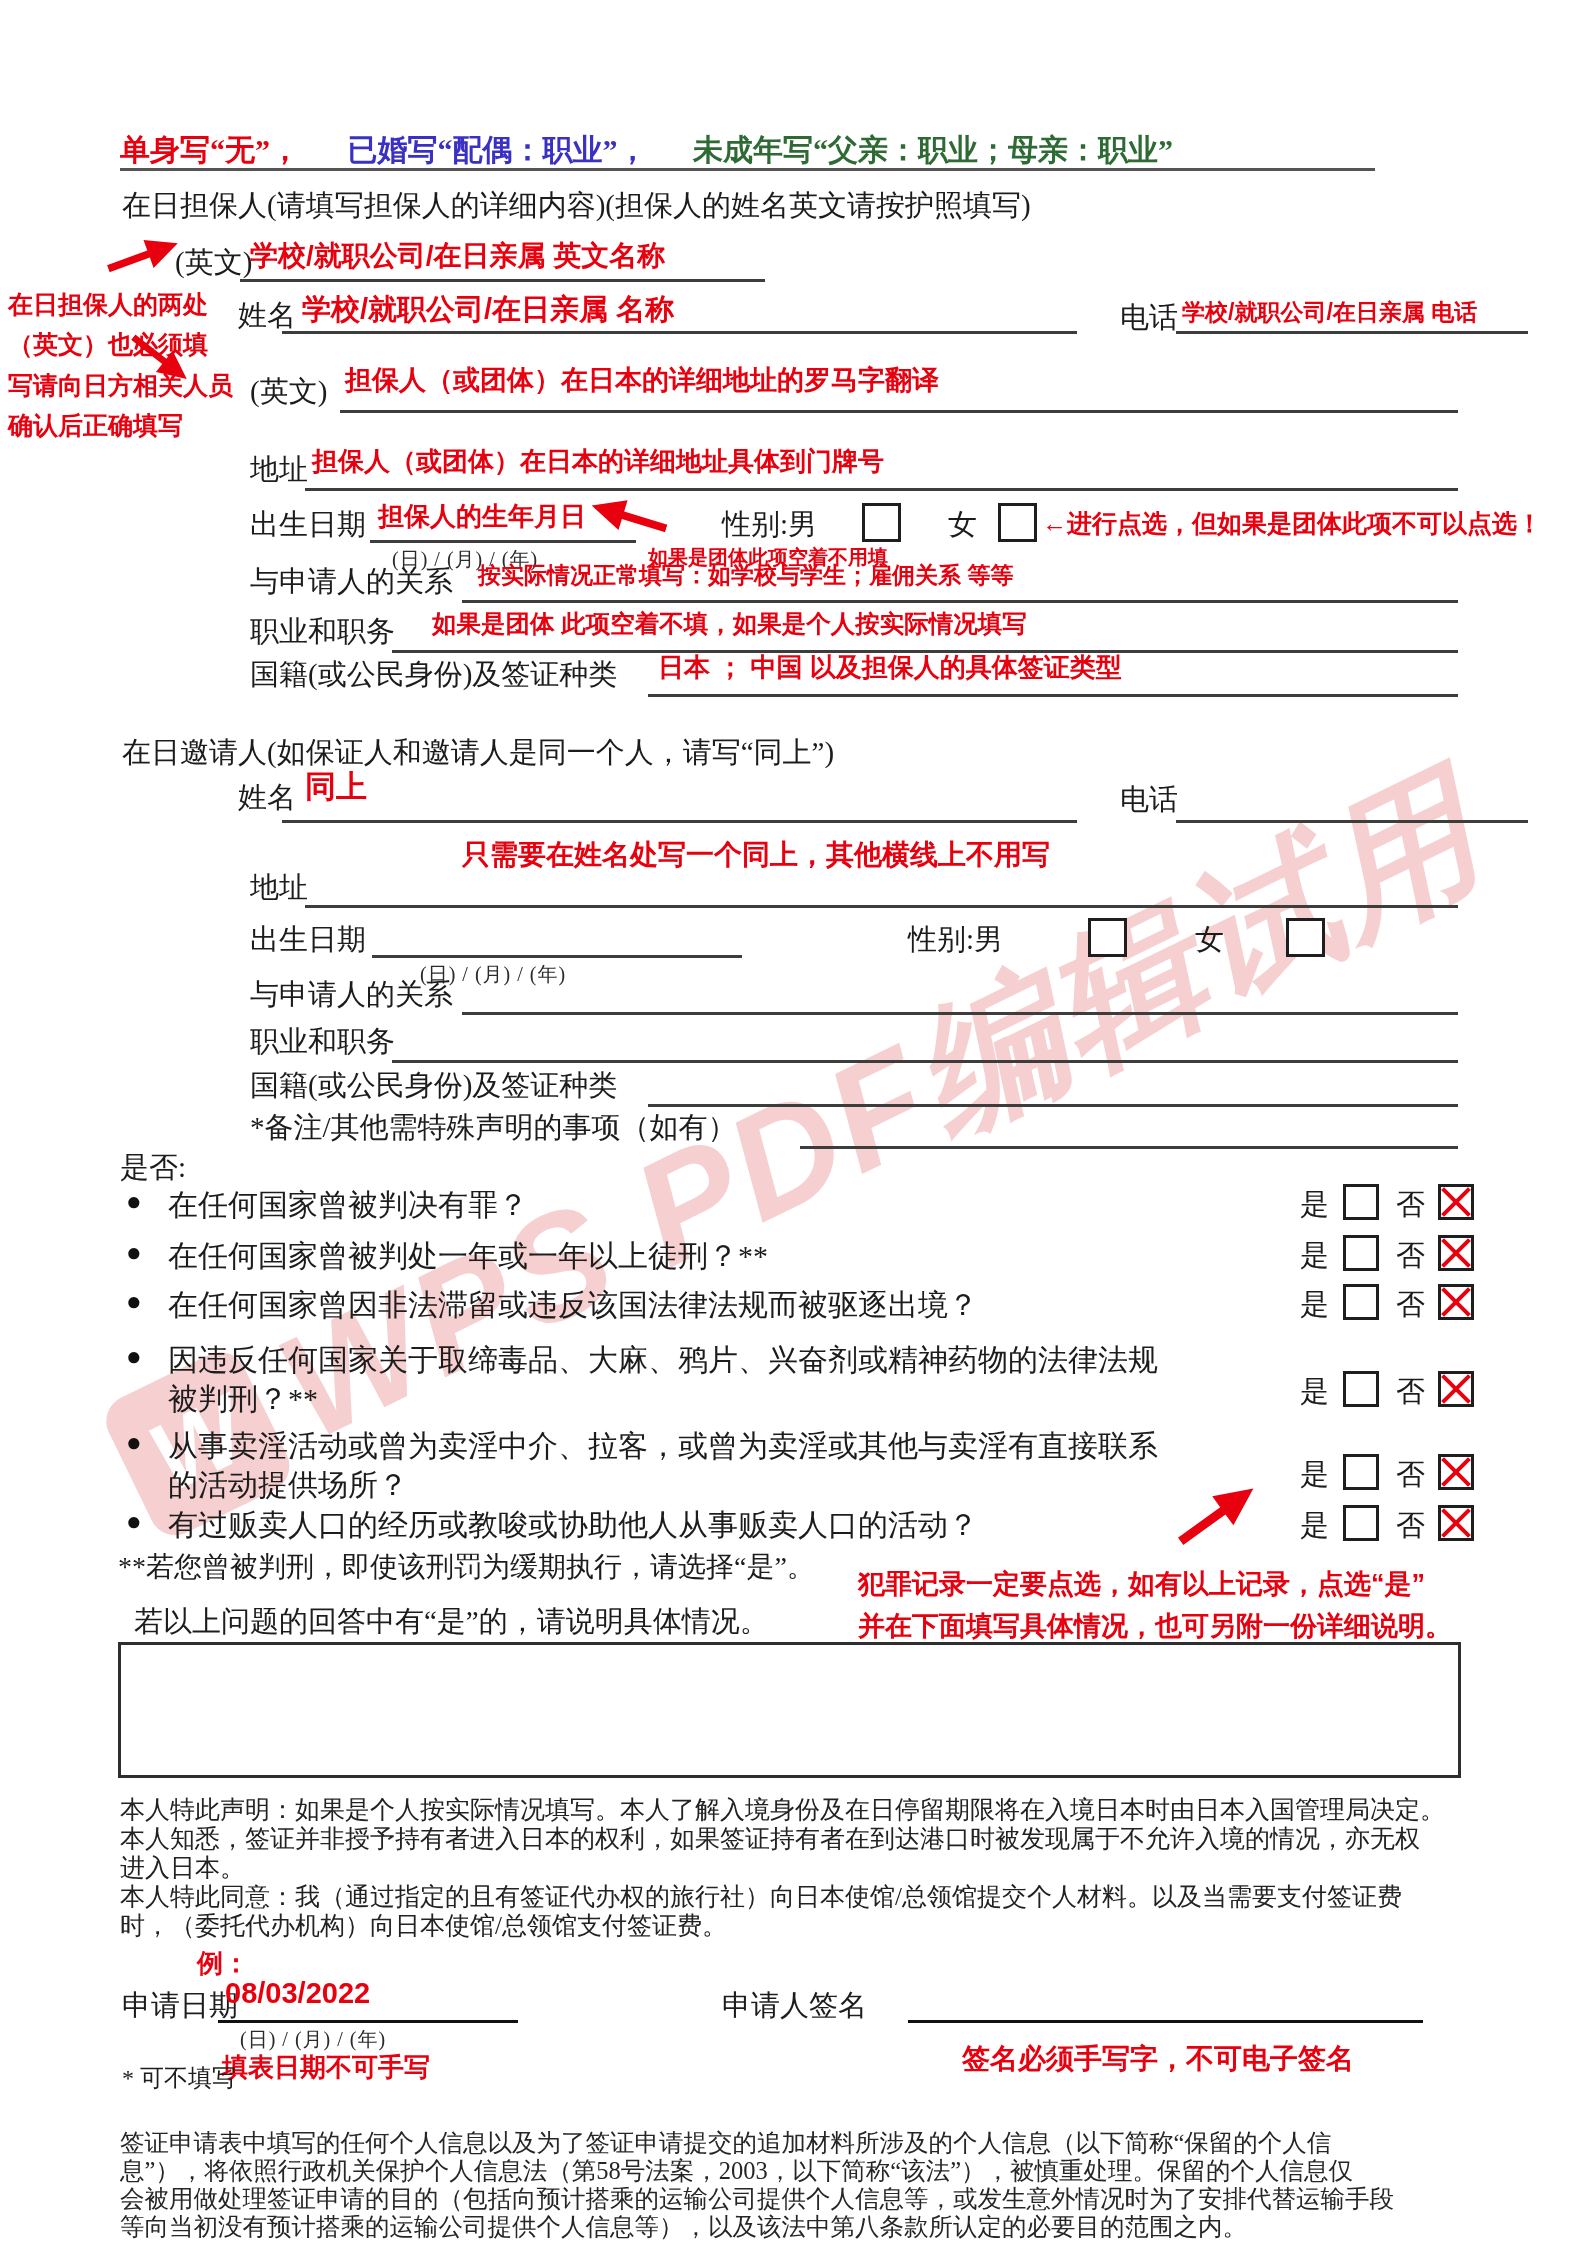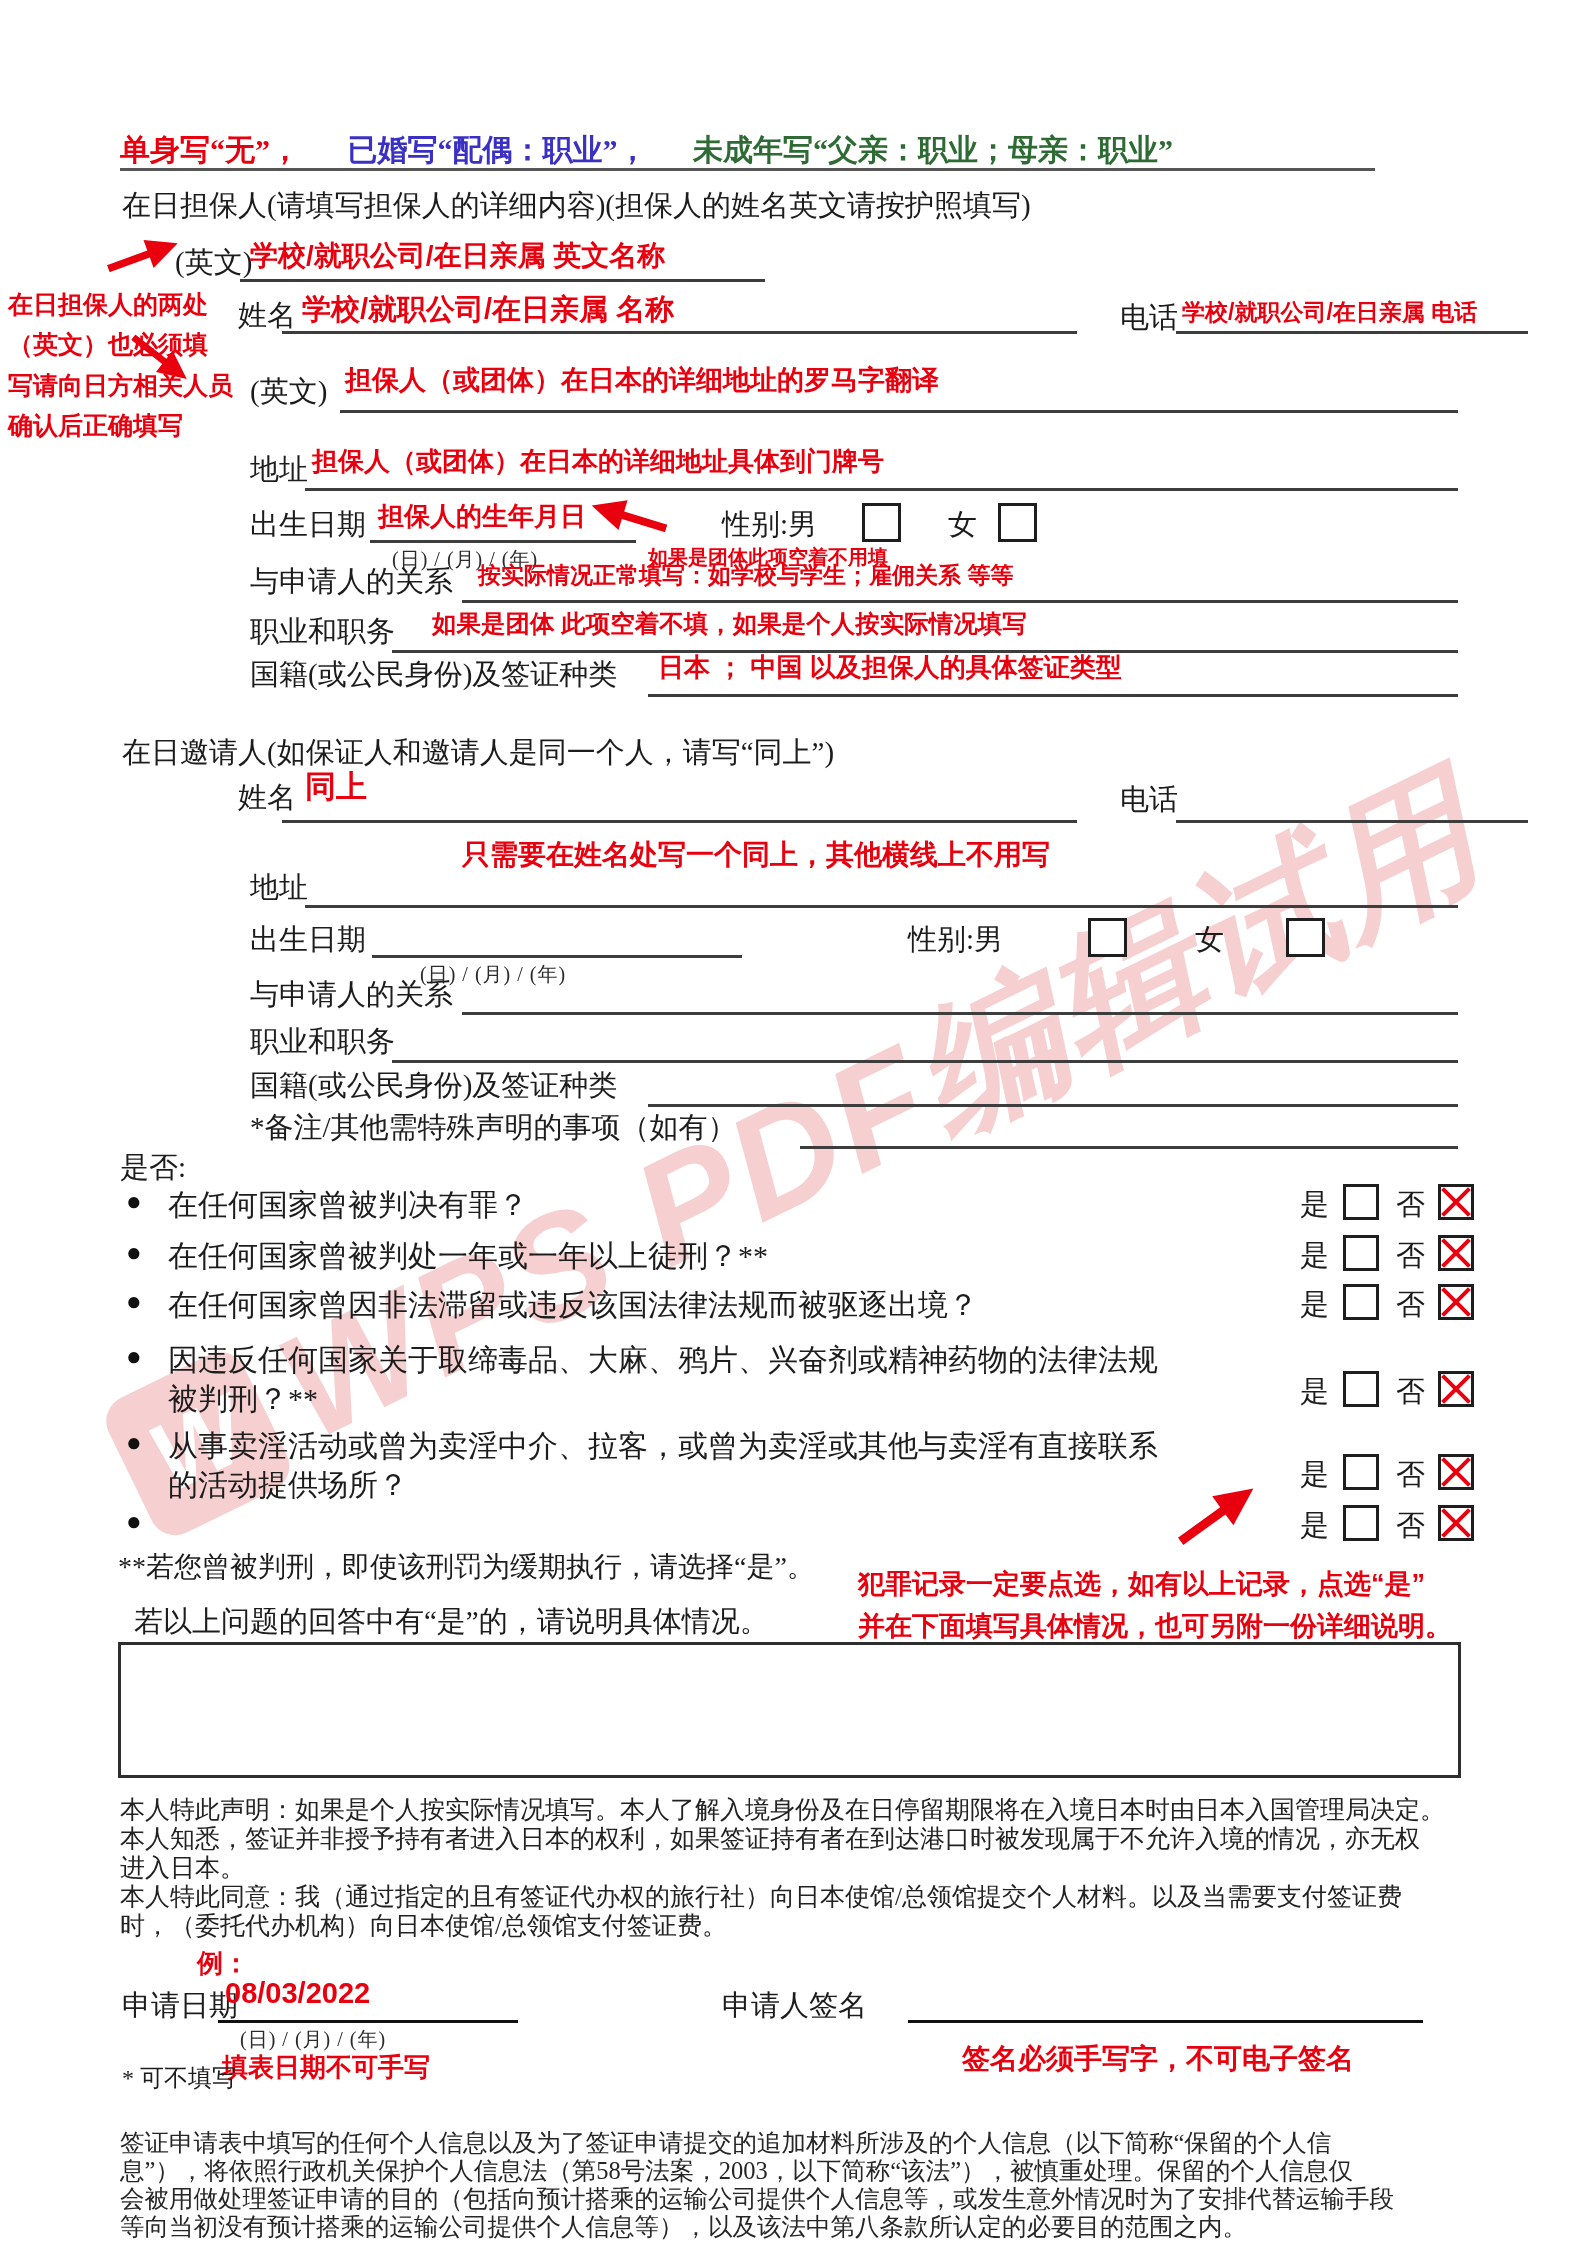--- a/index.html
+++ b/index.html
@@ -93,20 +93,21 @@
 
   <div class="abs t" style="left:250px;top:505px;">出生日期</div>
   <div class="abs r" style="left:378px;top:499px;font-size:26px;">担保人的生年月日</div>
   <div class="ul" style="left:370px;top:540px;width:266px;"></div>
   <div class="abs t-sm" style="left:392px;top:546px;">(日) / (月) / (年)</div>
   <div class="abs r" style="left:648px;top:544px;font-size:20px;">如果是团体此项空着不用填</div>
   <div class="abs t" style="left:722px;top:505px;">性别:男</div>
   <div class="cbg" style="left:862px;top:503px;"></div>
   <div class="abs t" style="left:948px;top:505px;">女</div>
   <div class="cbg" style="left:998px;top:503px;"></div>
+  <div class="abs r" style="left:1042px;top:507px;font-size:25px;">←进行点选，但如果是团体此项不可以点选！</div>
 
   <div class="abs t" style="left:250px;top:562px;">与申请人的关系</div>
   <div class="abs r" style="left:478px;top:560px;font-size:23px;">按实际情况正常填写：如学校与学生；雇佣关系 等等</div>
   <div class="ul" style="left:462px;top:600px;width:996px;"></div>
 
   <div class="abs t" style="left:250px;top:612px;">职业和职务</div>
   <div class="abs r" style="left:432px;top:607px;font-size:24.5px;">如果是团体 此项空着不填，如果是个人按实际情况填写</div>
   <div class="ul" style="left:392px;top:650px;width:1066px;"></div>
 
   <div class="abs t" style="left:250px;top:655px;">国籍(或公民身份)及签证种类</div>
@@ -157,20 +158,21 @@
   <div class="bullet" style="left:126px;top:1287px;">●</div>
   <div class="q" style="left:168px;top:1285px;width:1020px;">在任何国家曾因非法滞留或违反该国法律法规而被驱逐出境？</div>
 
   <div class="bullet" style="left:126px;top:1342px;">●</div>
   <div class="q" style="left:168px;top:1340px;width:1012px;">因违反任何国家关于取缔毒品、大麻、鸦片、兴奋剂或精神药物的法律法规被判刑？**</div>
 
   <div class="bullet" style="left:126px;top:1428px;">●</div>
   <div class="q" style="left:168px;top:1426px;width:1012px;">从事卖淫活动或曾为卖淫中介、拉客，或曾为卖淫或其他与卖淫有直接联系的活动提供场所？</div>
 
   <div class="bullet" style="left:126px;top:1507px;">●</div>
+  <div class="q" style="left:168px;top:1505px;width:1020px;">有过贩卖人口的经历或教唆或协助他人从事贩卖人口的活动？</div>
 
   <div class="abs t" style="left:1300px;top:1185px;">是</div>
   <div class="cb" style="left:1343px;top:1184px;"></div>
   <div class="abs t" style="left:1396px;top:1185px;">否</div>
   <div class="cb checked" style="left:1438px;top:1184px;"></div>
 
   <div class="abs t" style="left:1300px;top:1236px;">是</div>
   <div class="cb" style="left:1343px;top:1235px;"></div>
   <div class="abs t" style="left:1396px;top:1236px;">否</div>
   <div class="cb checked" style="left:1438px;top:1235px;"></div>

